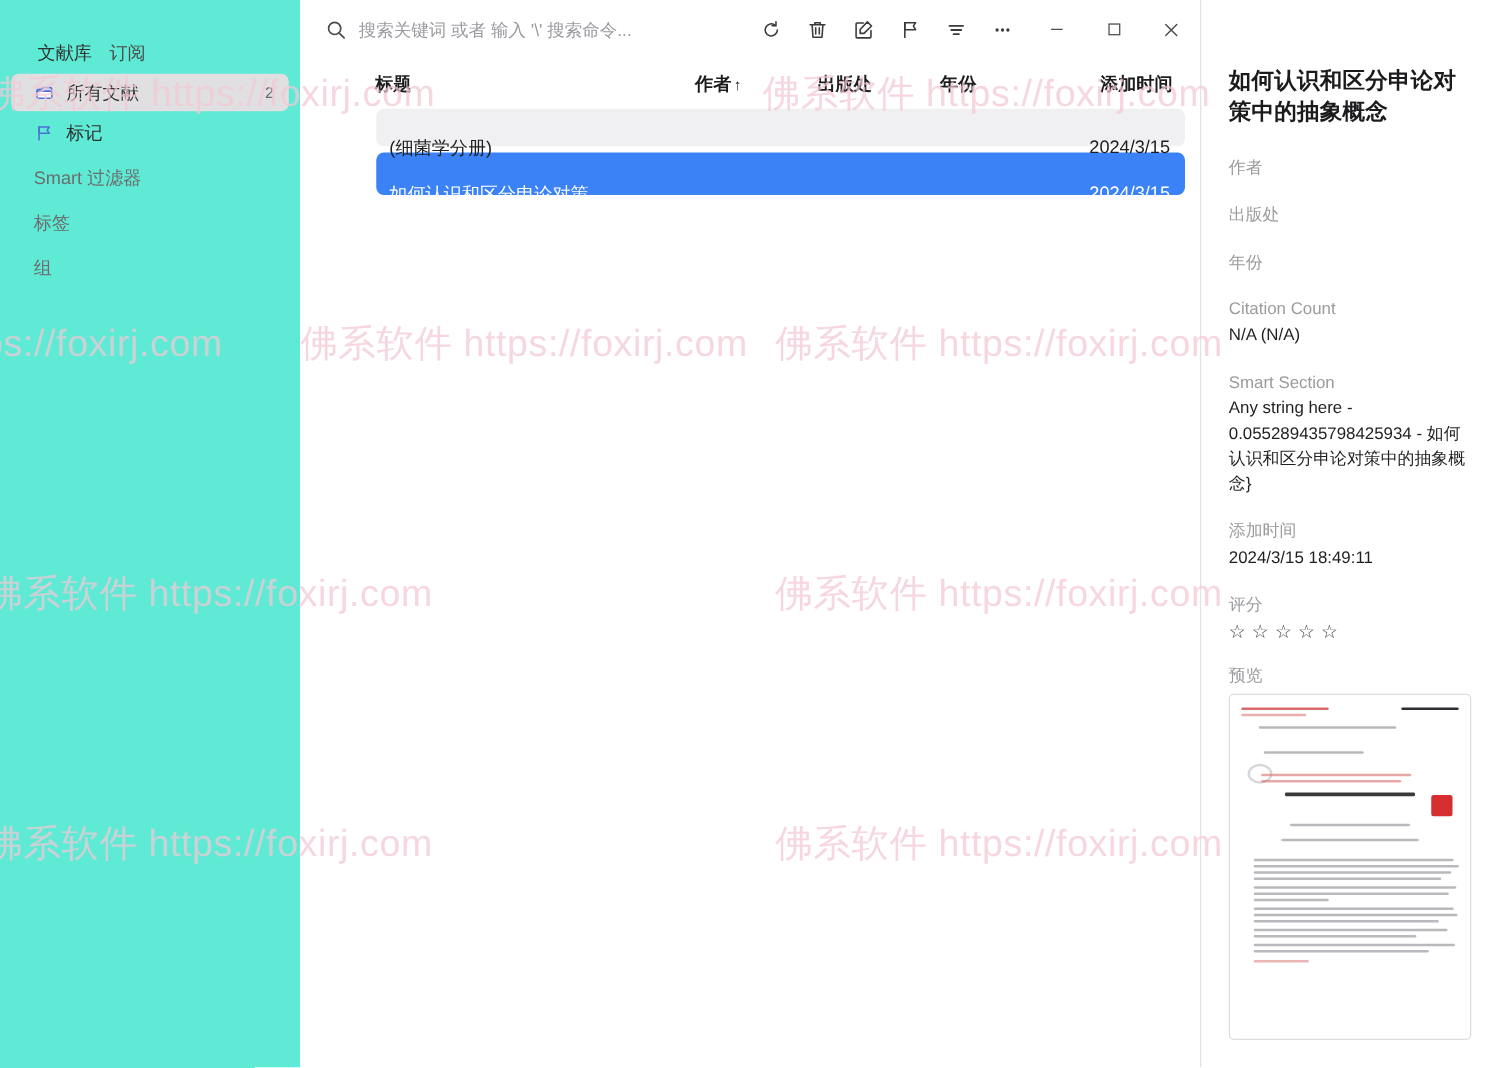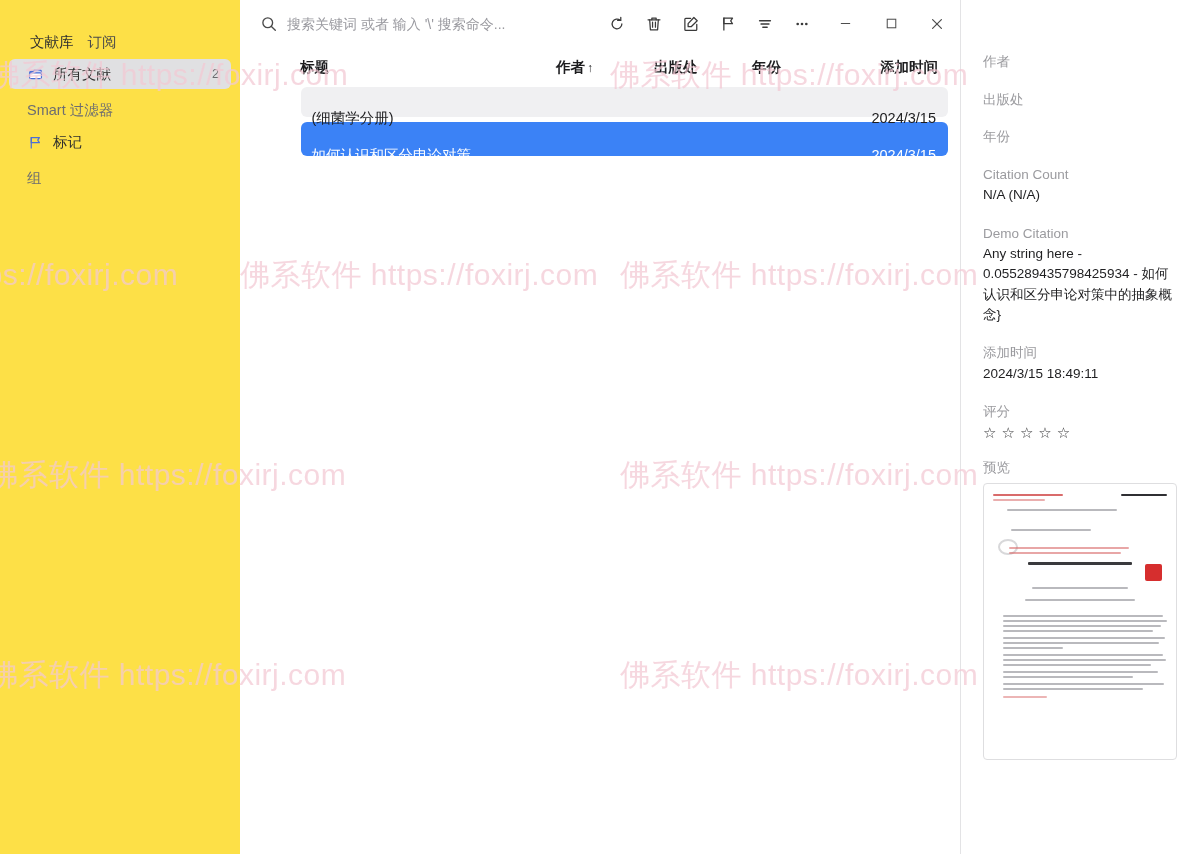--- a/index.html
+++ b/index.html
@@ -29,21 +29,21 @@
     font-size: 30px;
     color: #f3c9d4;
     opacity: .72;
     font-family: "Liberation Sans", "DejaVu Sans", sans-serif;
     letter-spacing: .5px;
   }
 
   
   .sidebar {
     width: 240px; height: 854px;
-    background: #fde047;
+    background: #5eead4;
     flex: none;
     position: relative;
     padding-top: 33px;
   }
   .sb-tabs {
     display: flex;
     align-items: baseline;
     gap: 14px;
     padding: 0 0 0 30px;
     height: 26px;
@@ -273,34 +273,37 @@
         <span class="sb-ico">
           <svg width="17" height="17" viewBox="0 0 20 20" fill="none" stroke="#4b6fd6" stroke-width="1.4">
             <path d="M3 8.2 C3 7.2 3.8 6.4 4.8 6.4 H7.4 L8.6 4.8 H15.2 C16.2 4.8 17 5.6 17 6.6 V8.2 Z" fill="#cfd8f5" stroke="#4b6fd6"></path>
             <rect x="3" y="8.2" width="14" height="6.6" rx="1.4" fill="#ffffff" stroke="#4b6fd6"></rect>
           </svg>
         </span>
         <span class="sb-label">所有文献</span>
         <span class="sb-count">2</span>
       </div>
 
-      <div class="sb-item plain sb-group">
-        <span class="sb-label">Smart 过滤器</span>
-      </div>
-
       <div class="sb-item">
         <span class="sb-ico">
           <svg width="17" height="17" viewBox="0 0 20 20" fill="none" stroke="#4b6fd6" stroke-width="1.4" stroke-linejoin="round">
             <path d="M5 3.5 V17"></path>
             <path d="M5 4.2 H14.6 L12.6 7.2 L14.6 10.2 H5 Z"></path>
           </svg>
         </span>
         <span class="sb-label">标记</span>
       </div>
 
+      <div class="sb-item plain sb-group">
+        <span class="sb-label">Smart 过滤器</span>
+      </div>
+
+      <div class="sb-item plain sb-group">
+        <span class="sb-label">标签</span>
+      </div>
 
       <div class="sb-item plain sb-group">
         <span class="sb-label">组</span>
       </div>
 
     </div>
   </div>
 
   <div class="center">
 
@@ -407,20 +410,21 @@
           <div class="cell c-year"></div>
           <div class="cell c-added">2024/3/15</div>
         </div>
 
       </div>
     </div>
   </div>
 
   <div class="details">
 
+    <div class="d-title">如何认识和区分申论对策中的抽象概念</div>
 
     <div class="d-field">
       <div class="d-label">作者</div>
       <div class="d-value"></div>
     </div>
 
     <div class="d-field">
       <div class="d-label">出版处</div>
       <div class="d-value"></div>
     </div>
@@ -429,21 +433,21 @@
       <div class="d-label">年份</div>
       <div class="d-value"></div>
     </div>
 
     <div class="d-field">
       <div class="d-label">Citation Count</div>
       <div class="d-value">N/A (N/A)</div>
     </div>
 
     <div class="d-field">
-      <div class="d-label">Demo Citation</div>
+      <div class="d-label">Smart Section</div>
       <div class="d-value">Any string here - 0.055289435798425934 - 如何认识和区分申论对策中的抽象概念}</div>
     </div>
 
     <div class="d-field">
       <div class="d-label">添加时间</div>
       <div class="d-value">2024/3/15 18:49:11</div>
     </div>
 
     <div class="d-field">
       <div class="d-label">评分</div>

